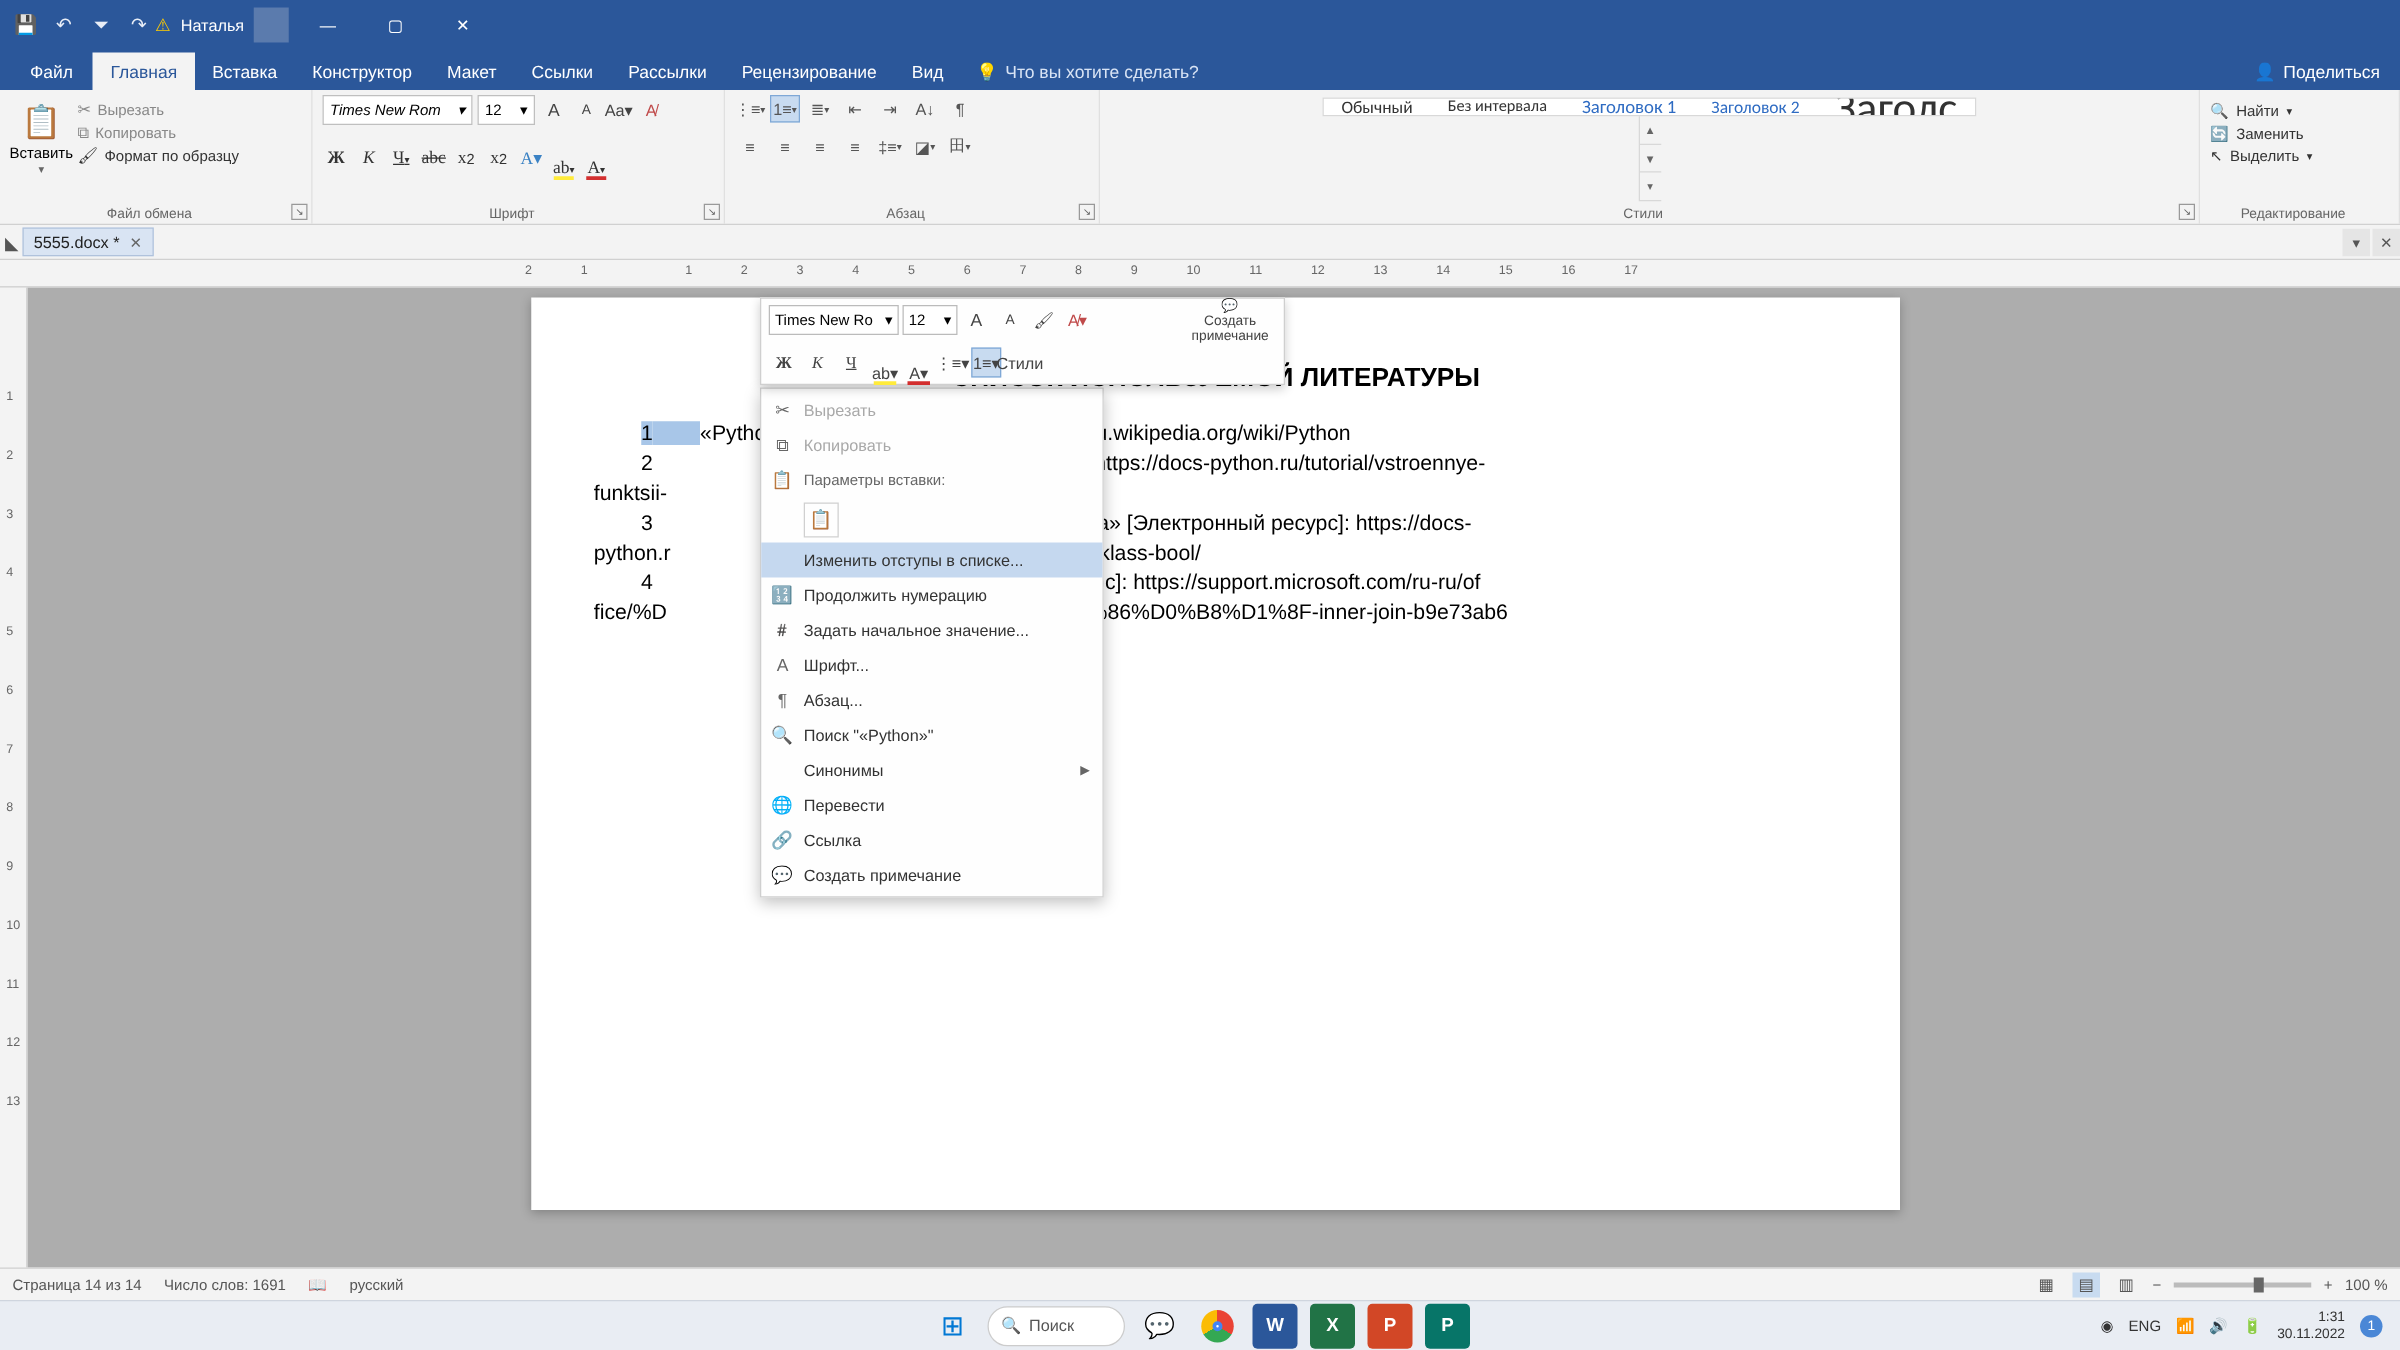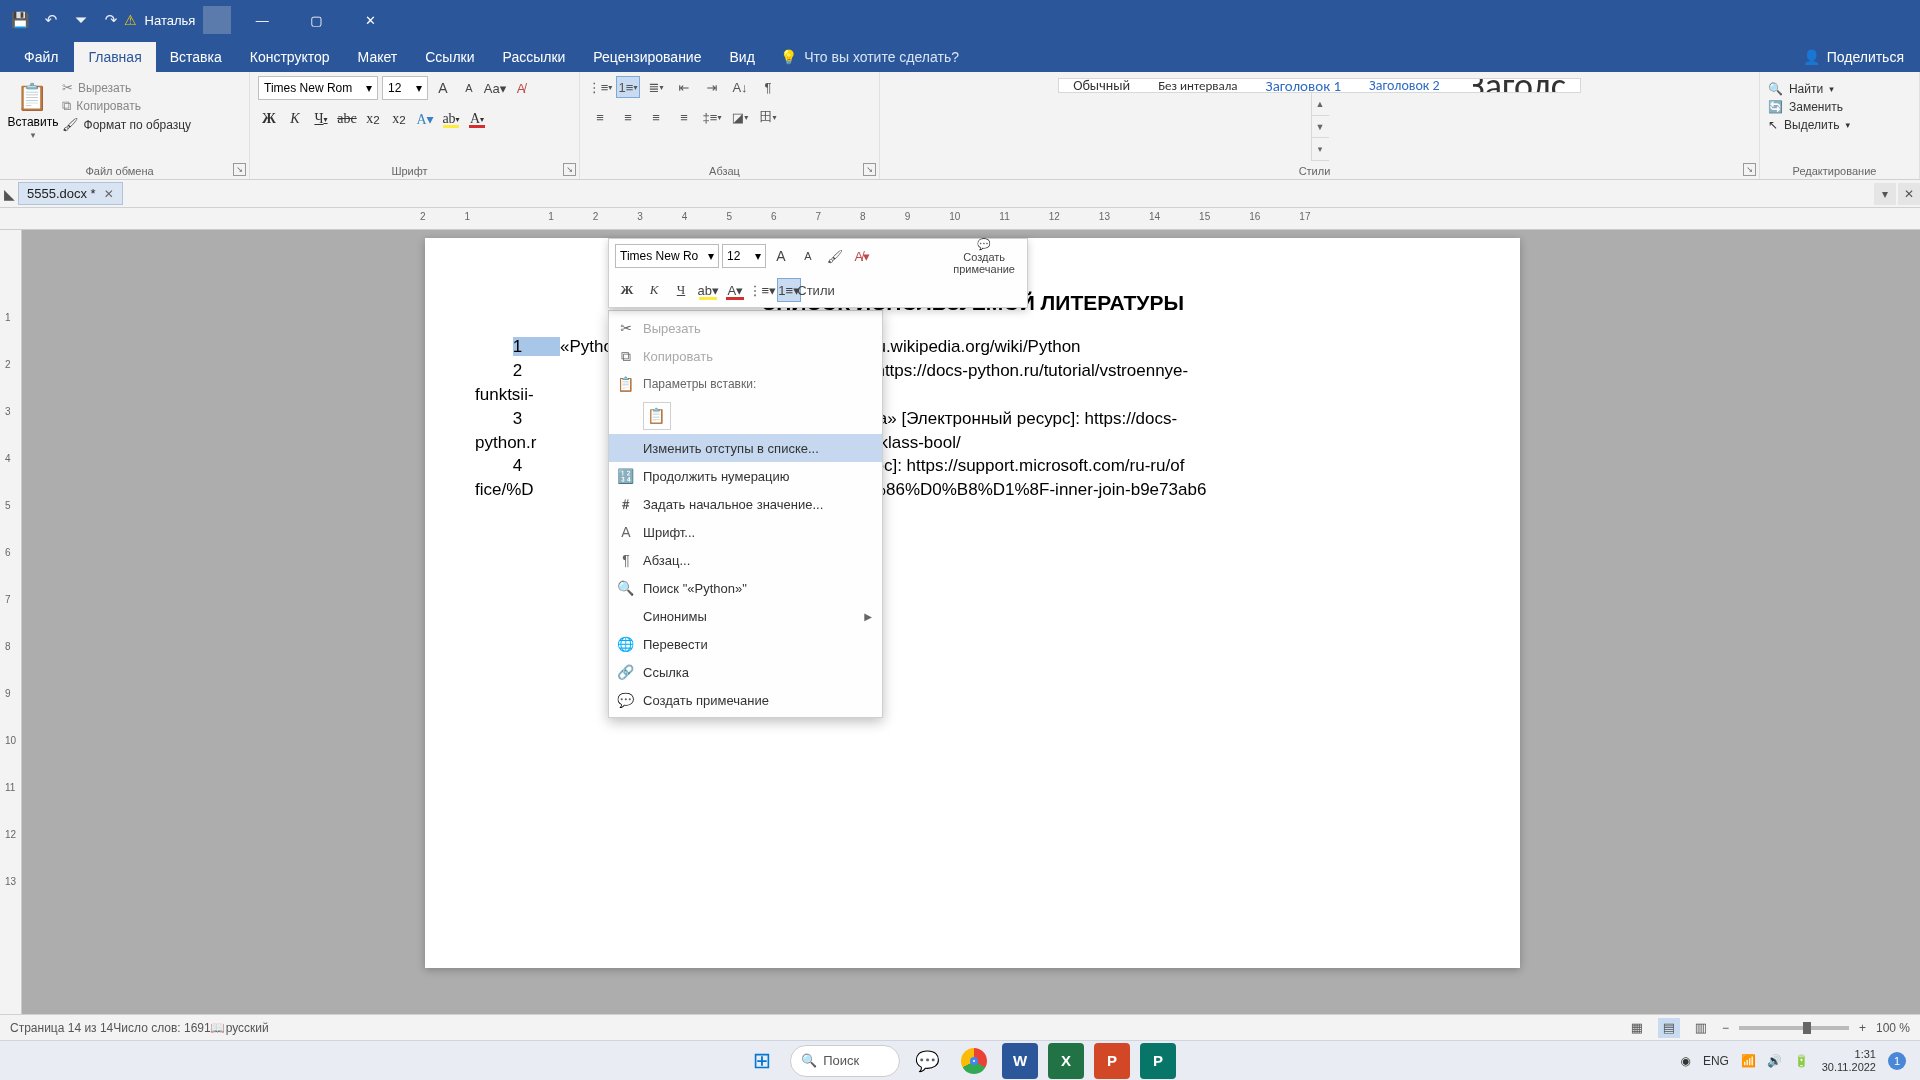--- a/index.html
+++ b/index.html
@@ -34,28 +34,28 @@
 .paste-big { width: 50px; display: flex; flex-direction: column; align-items: center; padding-top: 6px; }
 .paste-big .ico { font-size: 26px; color: #5b8a3a; }
 .paste-big .lbl { font-size: 12px; margin-top: 2px; }
 .paste-big .drop { font-size: 9px; color: #666; margin-top: 1px; }
 .clip-stack { display: flex; flex-direction: column; gap: 3px; padding-top: 4px; }
 .clip-item { font-size: 12px; color: #888; display: flex; align-items: center; gap: 5px; }
 .clip-item.active { color: #333; }
 .clip-ico { font-size: 13px; }
 
 .font-row1 { display: flex; align-items: center; gap: 4px; margin-bottom: 8px; }
-.font-name { width: 120px; height: 24px; border: 1px solid #bfbfbf; background: #fff; font-size: 12px; padding: 0 5px; display: flex; align-items: center; justify-content: space-between; }
+.font-name { width: 120px; height: 24px; border: 1px solid #bfbfbf; background: #fff; font-size: 12px; padding: 0 5px; display: flex; align-items: center; justify-content: space-between; font-style: italic; }
 .font-size { width: 46px; height: 24px; border: 1px solid #bfbfbf; background: #fff; font-size: 12px; padding: 0 5px; display: flex; align-items: center; justify-content: space-between; }
 .sm-btn { width: 22px; height: 22px; display: flex; align-items: center; justify-content: center; font-size: 13px; color: #444; }
 .sm-btn.aa1 { font-size: 14px; }
 .sm-btn.aa2 { font-size: 11px; }
 .font-row2 { display: flex; align-items: center; gap: 4px; }
 .fmt-btn { width: 22px; height: 22px; display: flex; align-items: center; justify-content: center; font-size: 14px; color: #333; font-family: "Times New Roman"; }
-.hl-btn { position: relative; }
+.hl-btn { position: relative; margin-top: 16px; }
 .hl-bar { position: absolute; bottom: 2px; left: 3px; right: 3px; height: 3px; }
 
 .para-row1 { display: flex; align-items: center; gap: 4px; margin-bottom: 8px; }
 .para-row2 { display: flex; align-items: center; gap: 4px; }
 .pbtn { width: 24px; height: 22px; display: flex; align-items: center; justify-content: center; font-size: 13px; color: #555; }
 .pbtn.sel { background: #c8dbf0; border: 1px solid #7fa8d6; }
 
 .styles-group { flex: 1; padding: 6px 8px 18px 8px; display: flex; align-items: center; }
 .style-gallery { flex: 1; height: 68px; border: 1px solid #d8d8d8; background: #fff; display: flex; align-items: center; overflow: hidden; }
 .style-item { padding: 0 14px; height: 100%; display: flex; align-items: center; font-family: Calibri; }
@@ -102,21 +102,21 @@
 .cm-item { height: 28px; display: flex; align-items: center; padding: 0 10px 0 34px; font-size: 13px; color: #333; position: relative; }
 .cm-item.disabled { color: #a9a9a9; }
 .cm-item.hover { background: #c5d8ef; }
 .cm-item.header { color: #666; font-size: 12px; }
 .cm-ico { position: absolute; left: 8px; width: 18px; text-align: center; font-size: 14px; color: #666; }
 .cm-arrow { margin-left: auto; font-size: 10px; color: #666; }
 .cm-paste-opts { height: 36px; padding-left: 34px; display: flex; align-items: center; }
 .paste-opt { width: 28px; height: 28px; border: 1px solid #d0d0d0; display: flex; align-items: center; justify-content: center; font-size: 15px; color: #5b8a3a; }
 
 
-.statusbar { position: absolute; bottom: 40px; left: 0; right: 0; height: 26px; background: #f3f3f3; border-top: 1px solid #d0d0d0; display: flex; align-items: center; font-size: 12px; color: #555; padding: 0 10px; }
+.statusbar { position: absolute; bottom: 40px; left: 0; right: 0; height: 26px; background: #f3f3f3; border-top: 1px solid #d0d0d0; display: flex; align-items: center; font-size: 12px; color: #555; padding: 0 10px; gap: 18px; }
 .sb-right { margin-left: auto; display: flex; align-items: center; gap: 10px; }
 .view-btn { width: 22px; height: 20px; display: flex; align-items: center; justify-content: center; font-size: 13px; color: #555; }
 .view-btn.active { background: #c8dbf0; }
 .zoom-slider { width: 110px; height: 4px; background: #bbb; position: relative; }
 .zoom-thumb { position: absolute; left: 58%; top: -4px; width: 8px; height: 12px; background: #666; }
 
 
 .taskbar { position: absolute; bottom: 0; left: 0; right: 0; height: 40px; background: #e9edf3; border-top: 1px solid #cfd5de; display: flex; align-items: center; }
 .taskbar-center { position: absolute; left: 50%; transform: translateX(-50%); display: flex; align-items: center; gap: 10px; }
 .tb-icon { width: 36px; height: 36px; display: flex; align-items: center; justify-content: center; font-size: 20px; border-radius: 4px; }

